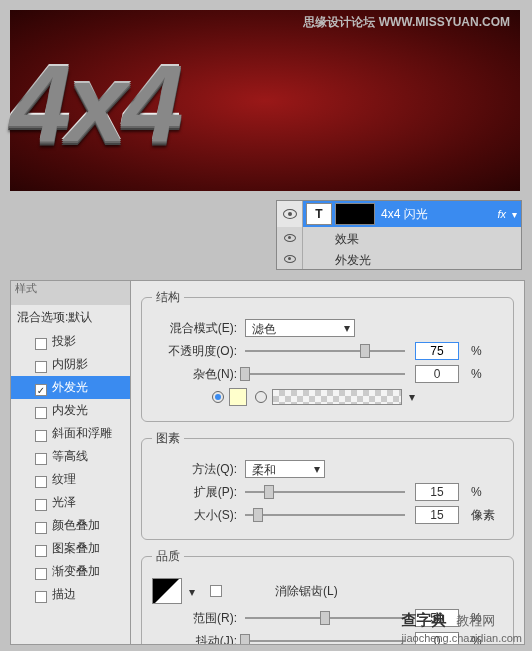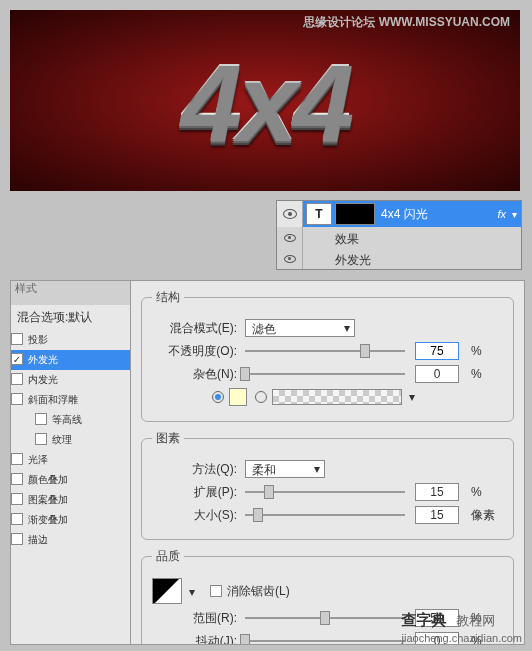--- a/index.html
+++ b/index.html
@@ -8,21 +8,21 @@
     background: #c2c2c2;
     font-family: "Microsoft YaHei", sans-serif;
     font-size: 12px;
     color: #333;
     position: relative;
   }
   .preview {
     margin: 10px 10px 0 10px;
     width: 510px; height: 181px;
     background: radial-gradient(ellipse at center, #9a1818 0%, #4a0808 70%, #2a0303 100%);
-    display: flex; align-items: center; justify-content: center;
+    display: flex; align-items: center; justify-content: flex-start;
     position: relative;
   }
   .preview-top-label {
     position: absolute;
     top: 4px; right: 10px;
     color: #bbb;
     font-size: 12px;
     font-weight: bold;
   }
   .preview-text {
@@ -136,24 +136,24 @@
   }
   .blend-header {
     padding: 4px 6px;
     font-size: 12px;
     background: #e8e8e8;
   }
   .option-list {
     list-style: none;
   }
   .option-list li {
-    padding: 3px 6px 3px 0;
+    padding: 3px 6px 3px 24px;
     display: flex;
-    align-items: flex-start;
-    font-size: 10px;
+    align-items: flex-end;
+    font-size: 12px;
   }
   .option-list li.selected {
     background: #3a8bf0;
     color: #fff;
   }
   .chk {
     width: 12px; height: 12px;
     border: 1px solid #888;
     margin-right: 5px;
     background: #fff;
@@ -275,20 +275,21 @@
     background: linear-gradient(135deg, #000 0%, #000 49%, #fff 51%, #fff 100%);
     margin-right: 10px;
     position: relative;
   }
   .contour-swatch::after {
     content:"▾"; position:absolute; right:-14px; top:6px; font-size:12px;
   }
   .inline-chk {
     display: flex; align-items: center;
     margin-left: 18px;
+    gap: 48px;
   }
 
   .watermark {
     position: absolute;
     right: 10px; bottom: 6px;
     font-size: 13px;
     color: #666;
   }
   .watermark b { font-size: 15px; color: #333; margin-right: 6px;}
 </style>
@@ -327,20 +328,24 @@
 
 <div class="dialog">
   <div class="left-panel">
     <div class="panel-header">样式</div>
     <div class="blend-header">混合选项:默认</div>
     <ul class="option-list" id="option-list">
         <li>
           <span class="chk"></span>
           <span>投影</span>
         </li>
+        <li>
+          <span class="chk"></span>
+          <span>内阴影</span>
+        </li>
         <li class="selected">
           <span class="chk checked"></span>
           <span>外发光</span>
         </li>
         <li>
           <span class="chk"></span>
           <span>内发光</span>
         </li>
         <li>
           <span class="chk"></span>

